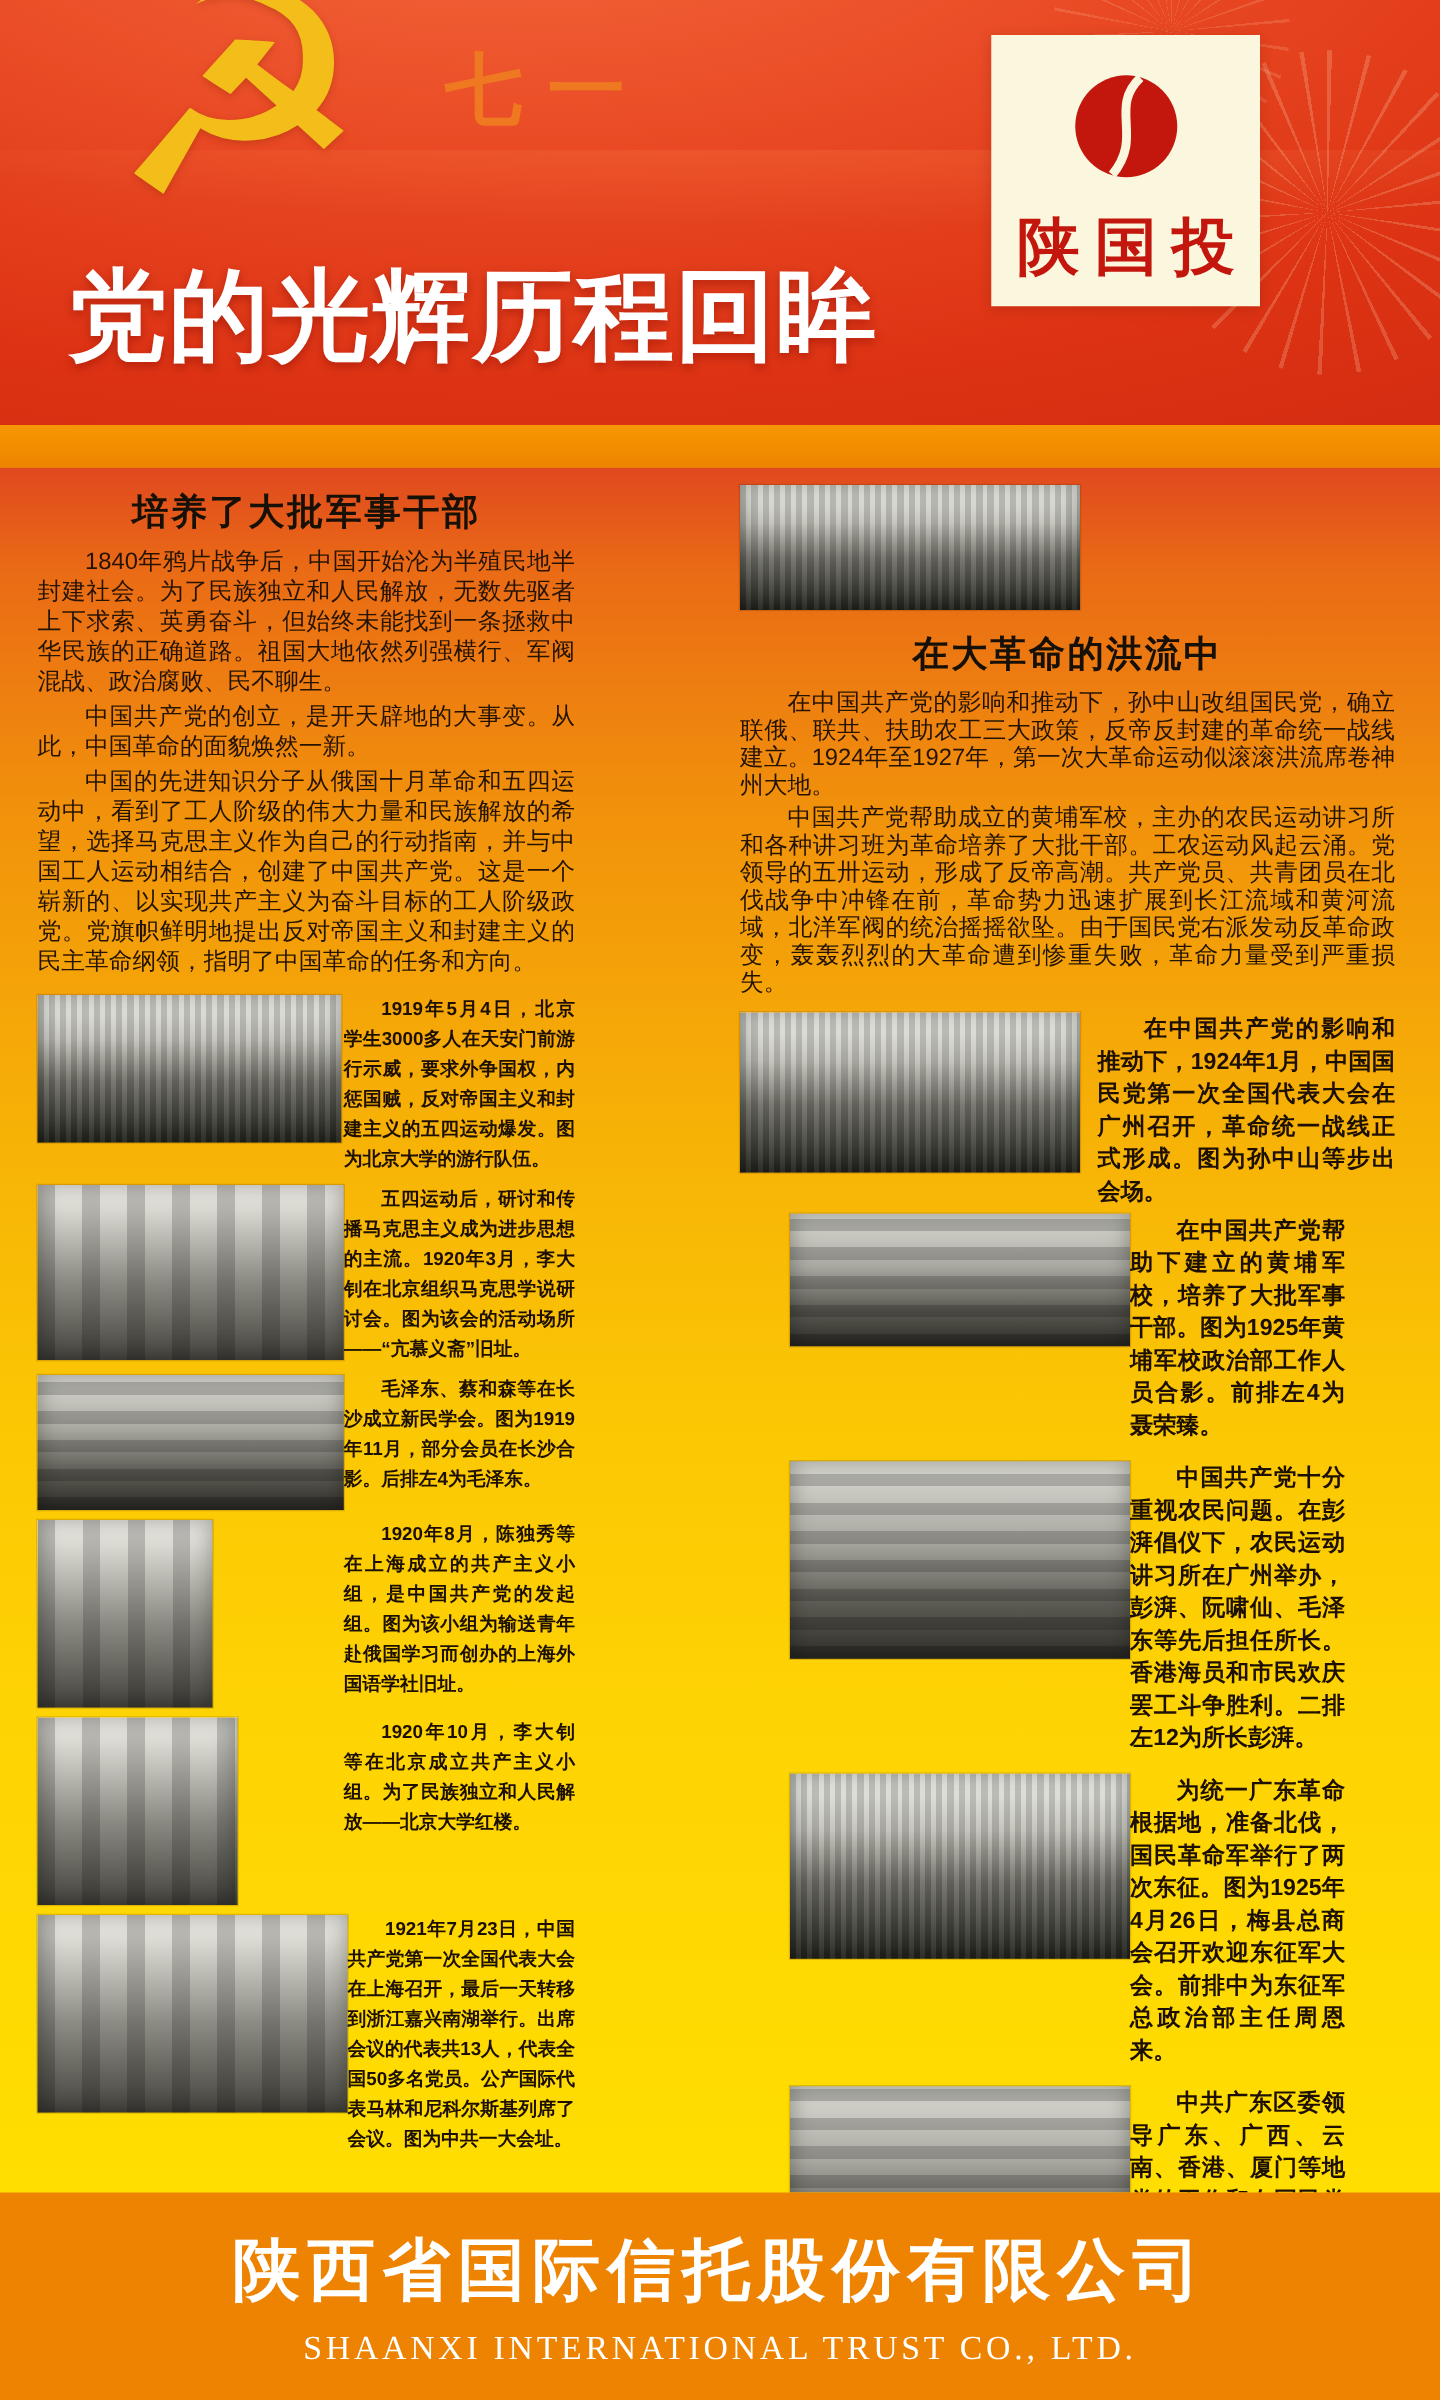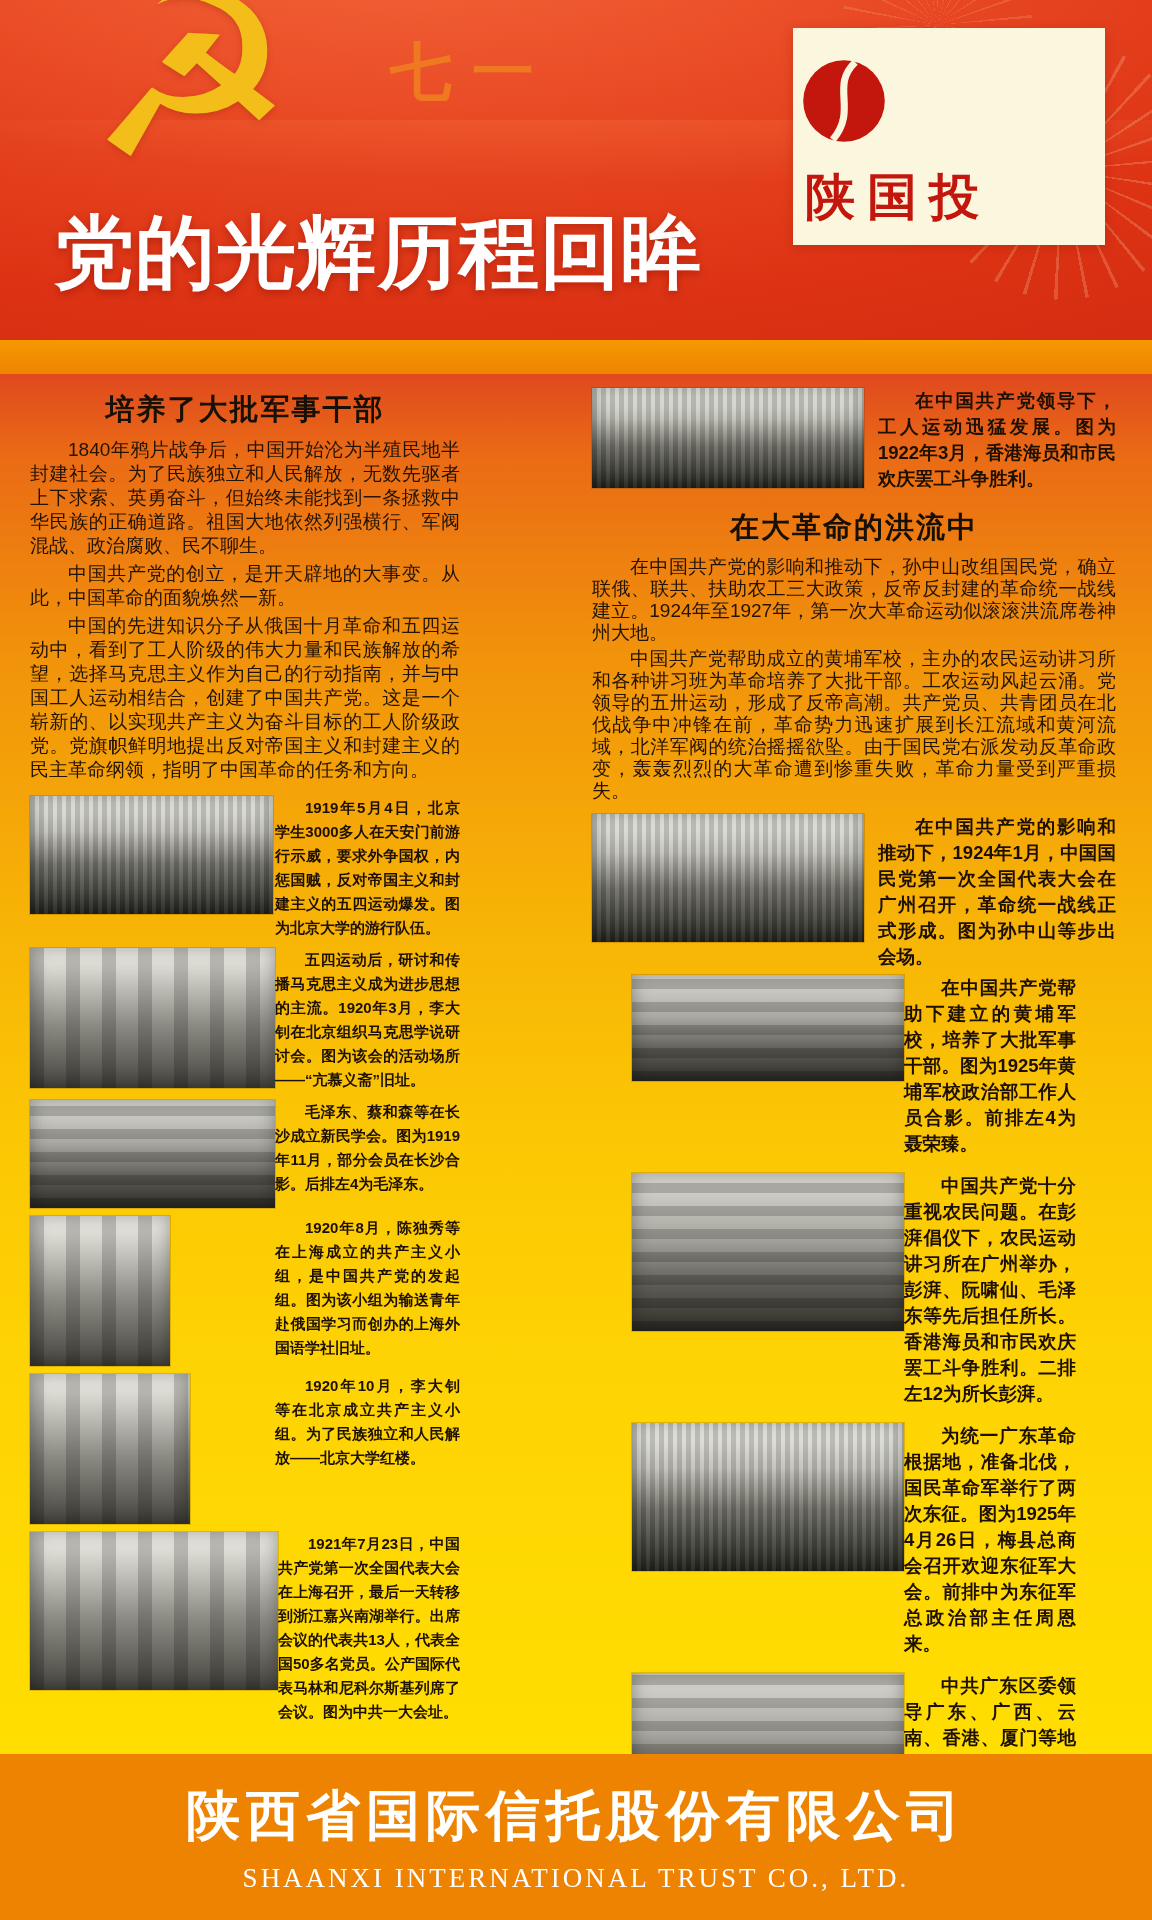--- a/index.html
+++ b/index.html
@@ -16,35 +16,35 @@
     position:absolute;left:0;top:120px;width:100%;height:220px;
     background:radial-gradient(120% 90% at 55% -30%, rgba(255,140,80,.38), rgba(255,140,80,0) 65%);
     pointer-events:none;
   }
   .emblem{
     position:absolute;left:88px;top:-38px;font-size:230px;line-height:1;
     color:#F3BE1A;text-shadow:0 2px 6px rgba(140,40,0,.35);
     font-family:"DejaVu Sans",sans-serif;
   }
   .wm{
-    position:absolute;left:390px;top:30px;font-size:62px;font-weight:bold;
+    position:absolute;left:356px;top:30px;font-size:62px;font-weight:bold;
     color:#F0801F;opacity:.85;letter-spacing:20px;
   }
   .burst{position:absolute;border-radius:50%;opacity:.28;
     background:repeating-conic-gradient(rgba(255,240,200,.7) 0deg 1.6deg, transparent 1.6deg 14deg);}
   .b1{right:-40px;top:40px;width:260px;height:260px;}
   .b2{right:120px;top:-70px;width:190px;height:190px;opacity:.2;}
   .title{
     position:absolute;left:54px;top:146px;font-size:80px;font-weight:900;
     color:#FFFFFF;letter-spacing:1px;white-space:nowrap;
     text-shadow:0 3px 8px rgba(130,10,0,.45);
   }
   .logobox{
-    position:absolute;left:793px;top:28px;width:312px;height:217px;
-    background:#FBF6DE;display:flex;flex-direction:column;align-items:flex-start;
+    position:absolute;left:793px;top:28px;width:215px;height:217px;
+    background:#FBF6DE;display:flex;flex-direction:column;align-items:center;
     box-shadow:0 2px 10px rgba(120,20,0,.25);
   }
   .logomark{margin-top:22px;width:102px;height:102px;}
   .logotext{
     margin-top:12px;font-size:50px;font-weight:bold;color:#C3170E;
     font-family:"Liberation Serif",serif;letter-spacing:12px;text-indent:12px;white-space:nowrap;
   }
   
   .band{position:absolute;left:0;top:340px;width:100%;height:34px;
     background:linear-gradient(180deg,#F69801,#EE8400);}
@@ -143,21 +143,20 @@
       </figure>
       <figure class="figrow" style="margin:8px 0 0;">
         <div class="ph ph-building l7"></div>
         <figcaption class="cap">1921年7月23日，中国共产党第一次全国代表大会在上海召开，最后一天转移到浙江嘉兴南湖举行。出席会议的代表共13人，代表全国50多名党员。公产国际代表马林和尼科尔斯基列席了会议。图为中共一大会址。</figcaption>
       </figure>
     </section>
 
     <section class="col col-right">
       <figure class="figrow" style="margin:14px 0 0;">
         <div class="ph ph-crowd r0"></div>
-        <figcaption class="cap">在中国共产党领导下，工人运动迅猛发展。图为1922年3月，香港海员和市民欢庆罢工斗争胜利。</figcaption>
       </figure>
 
       <h2 class="sec">在大革命的洪流中</h2>
       <p class="para">在中国共产党的影响和推动下，孙中山改组国民党，确立联俄、联共、扶助农工三大政策，反帝反封建的革命统一战线建立。1924年至1927年，第一次大革命运动似滚滚洪流席卷神州大地。</p>
       <p class="para">中国共产党帮助成立的黄埔军校，主办的农民运动讲习所和各种讲习班为革命培养了大批干部。工农运动风起云涌。党领导的五卅运动，形成了反帝高潮。共产党员、共青团员在北伐战争中冲锋在前，革命势力迅速扩展到长江流域和黄河流域，北洋军阀的统治摇摇欲坠。由于国民党右派发动反革命政变，轰轰烈烈的大革命遭到惨重失败，革命力量受到严重损失。</p>
 
       <figure class="figrow" style="margin:12px 0 0;">
         <div class="ph ph-crowd r1"></div>
         <figcaption class="cap">在中国共产党的影响和推动下，1924年1月，中国国民党第一次全国代表大会在广州召开，革命统一战线正式形成。图为孙中山等步出会场。</figcaption>
       </figure>

